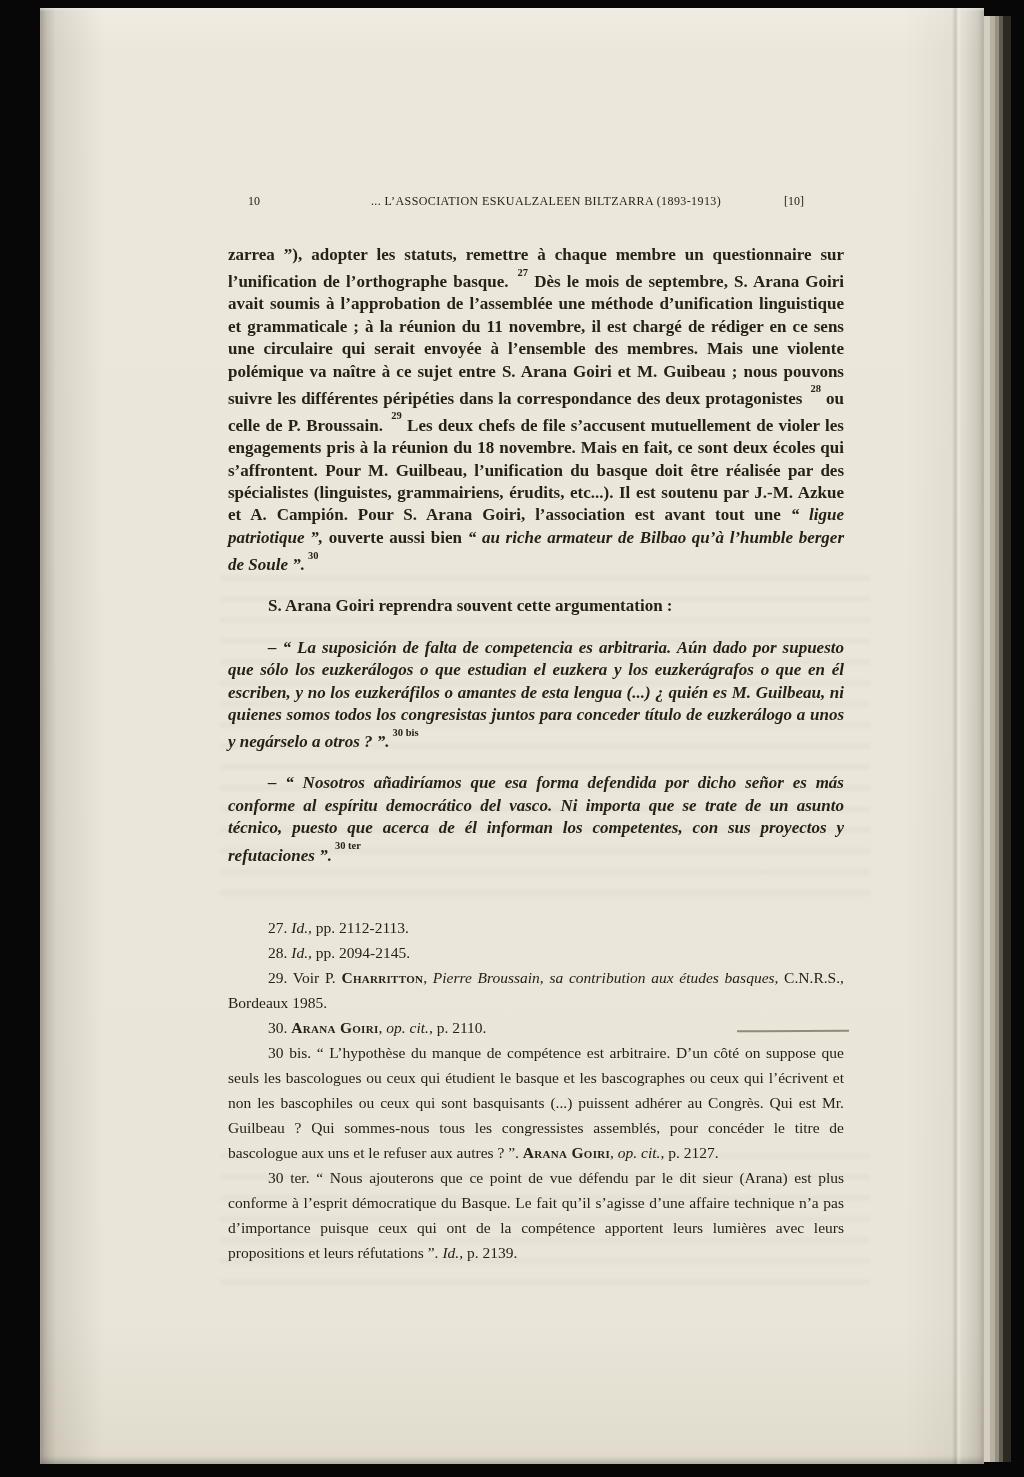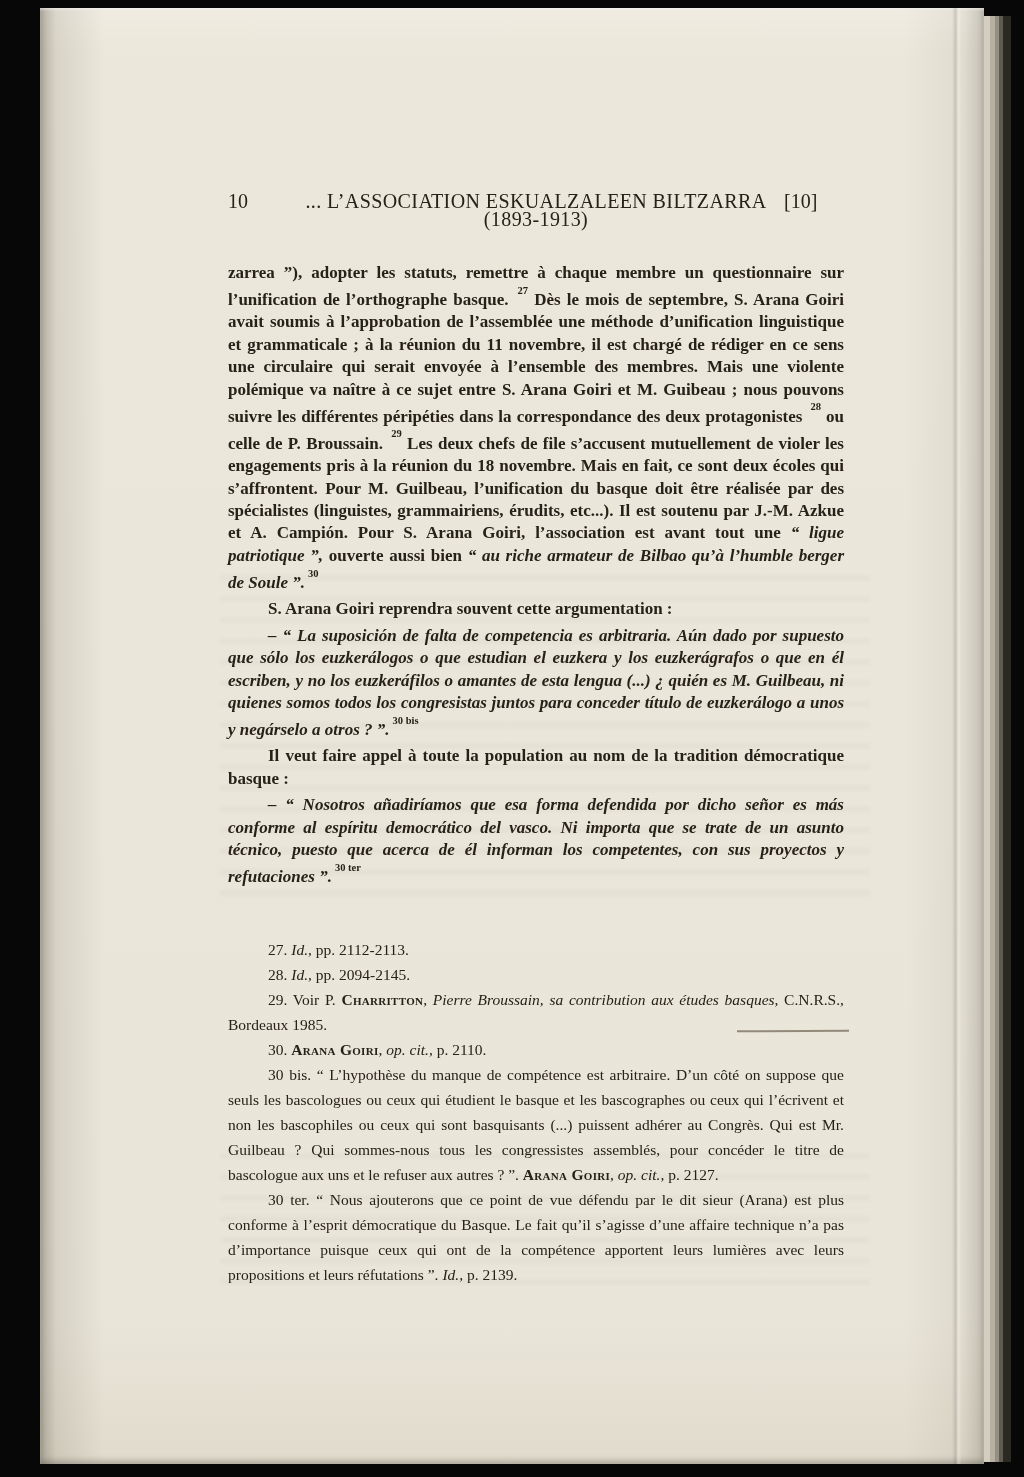--- a/index.html
+++ b/index.html
@@ -60,34 +60,35 @@
   }
   .content {
     position: absolute;
     left: 188px; top: 184px;
     width: 616px;
     color: #272219;
   }
   .header {
     display: flex;
     align-items: baseline;
-    font-size: 20px;
+    font-size: 12px;
     line-height: 18px;
+    margin-left: 20px;
   }
   .pg-left  { width: 60px; text-align: left; }
   .pg-title { flex: 1; text-align: center; letter-spacing: 0.4px; }
   .pg-right { width: 60px; }
   .body { margin-top: 34px; }
   .para {
     font-size: 17px;
     line-height: 22.4px;
     text-align: justify;
     font-weight: bold;
   }
-  .para + .para { margin-top: 4px; }
+  .para + .para { margin-top: 19px; }
   .indent { text-indent: 40px; }
   .it { font-style: italic; }
   .sc { font-variant: small-caps; letter-spacing: 0.3px; font-weight: bold; }
   .fnref {
     font-size: 10.5px;
     position: relative;
     top: -0.45em;
     margin-left: 3px;
     font-style: normal;
     white-space: nowrap;
@@ -120,21 +121,20 @@
       </div>
 
       <div class="body">
 
         <p class="para"><span>zarrea ”), adopter les statuts, remettre à chaque membre un questionnaire sur l’unification de l’orthographe basque. </span><sup class="fnref">27</sup><span> Dès le mois de septembre, S. Arana Goiri avait soumis à l’approbation de l’assemblée une méthode d’unification linguistique et grammaticale ; à la réunion du 11 novembre, il est chargé de rédiger en ce sens une circulaire qui serait envoyée à l’ensemble des membres. Mais une violente polémique va naître à ce sujet entre S. Arana Goiri et M. Guibeau ; nous pouvons suivre les différentes péripéties dans la correspondance des deux protagonistes </span><sup class="fnref">28</sup><span> ou celle de P. Broussain. </span><sup class="fnref">29</sup><span> Les deux chefs de file s’accusent mutuellement de violer les engagements pris à la réunion du 18 novembre. Mais en fait, ce sont deux écoles qui s’affrontent. Pour M. Guilbeau, l’unification du basque doit être réalisée par des spécialistes (linguistes, grammairiens, érudits, etc...). Il est soutenu par J.-M. Azkue et A. Campión. Pour S. Arana Goiri, l’association est avant tout une </span><span class="it">“ ligue patriotique ”,</span><span> ouverte aussi bien </span><span class="it">“ au riche armateur de Bilbao qu’à l’humble berger de Soule ”.</span><sup class="fnref">30</sup></p>
 
         <p class="para indent"><span>S. Arana Goiri reprendra souvent cette argumentation :</span></p>
 
         <p class="para indent"><span class="it">– “ La suposición de falta de competencia es arbitraria. Aún dado por supuesto que sólo los euzkerálogos o que estudian el euzkera y los euzkerágrafos o que en él escriben, y no los euzkeráfilos o amantes de esta lengua (...) ¿ quién es M. Guilbeau, ni quienes somos todos los congresistas juntos para conceder título de euzkerálogo a unos y negárselo a otros ? ”.</span><sup class="fnref">30 bis</sup></p>
 
-        <p class="para indent"><span>Il veut faire appel à toute la population au nom de la tradition démocratique basque :</span></p>
 
         <p class="para indent"><span class="it">– “ Nosotros añadiríamos que esa forma defendida por dicho señor es más conforme al espíritu democrático del vasco. Ni importa que se trate de un asunto técnico, puesto que acerca de él informan los competentes, con sus proyectos y refutaciones ”.</span><sup class="fnref">30 ter</sup></p>
 
       </div>
 
       <div class="footnotes">
 
         <p class="fn"><span>27. </span><span class="it">Id.,</span><span> pp. 2112-2113.</span></p>
 
         <p class="fn"><span>28. </span><span class="it">Id.,</span><span> pp. 2094-2145.</span></p>

